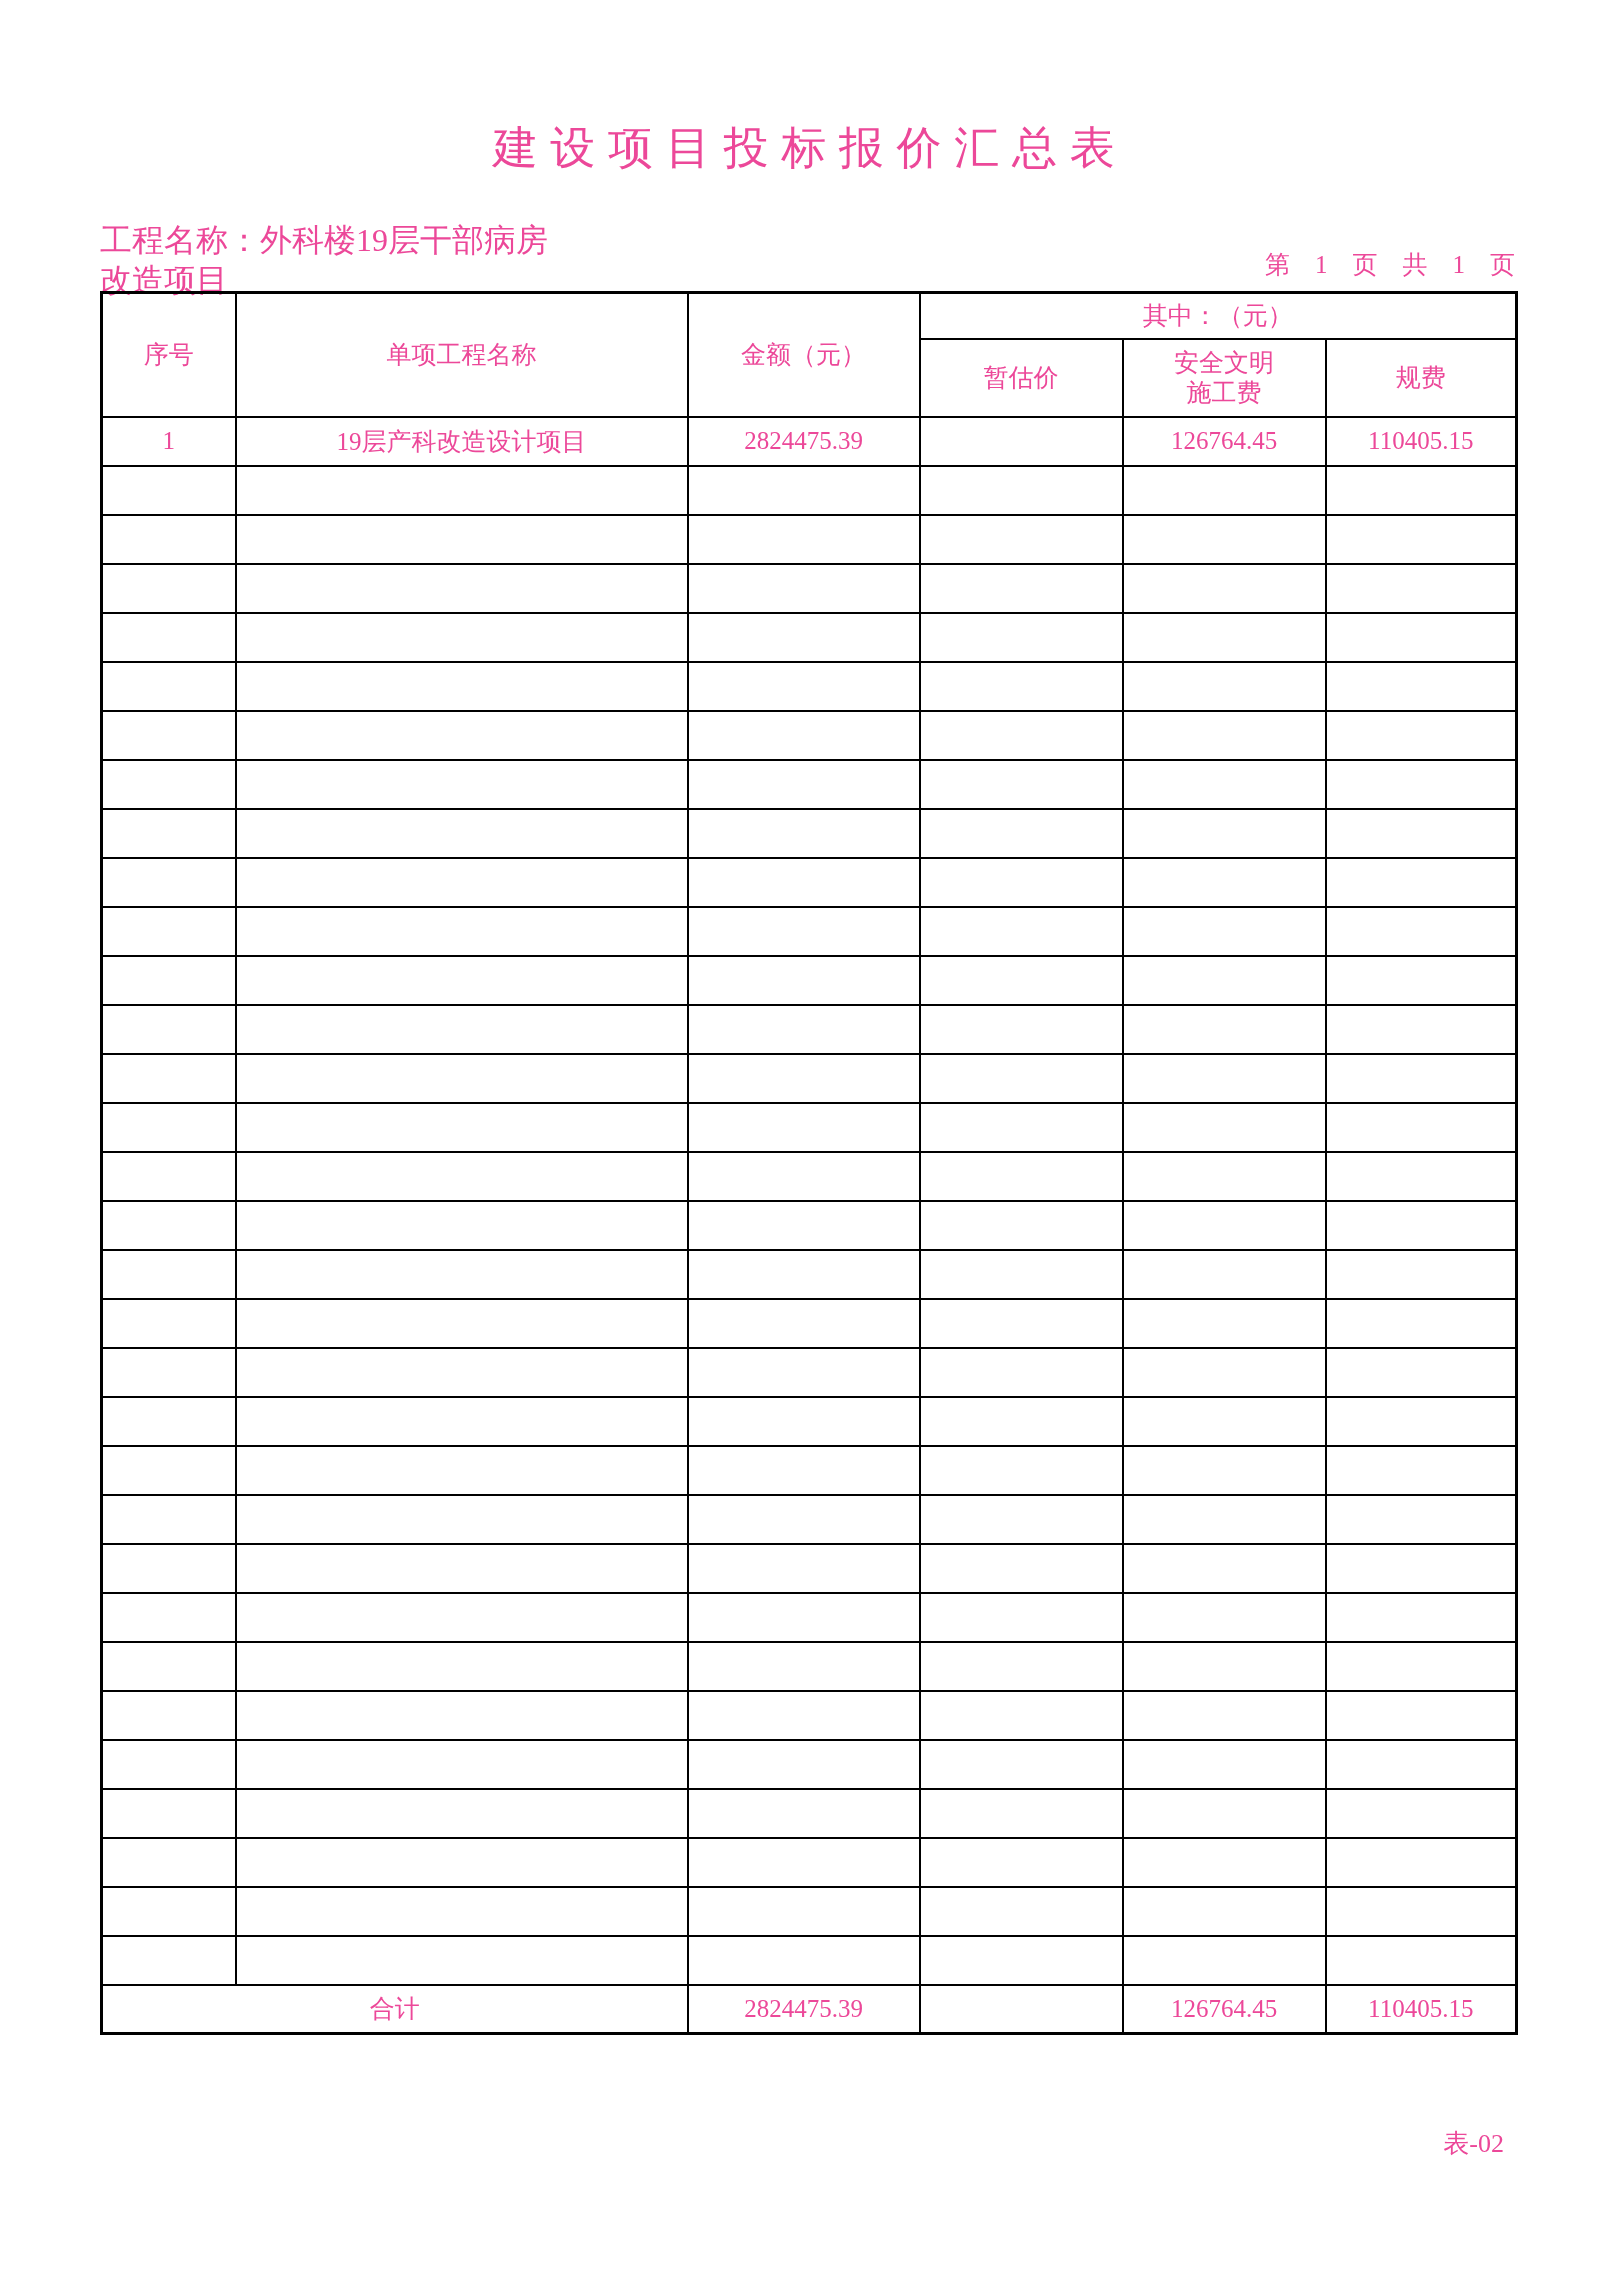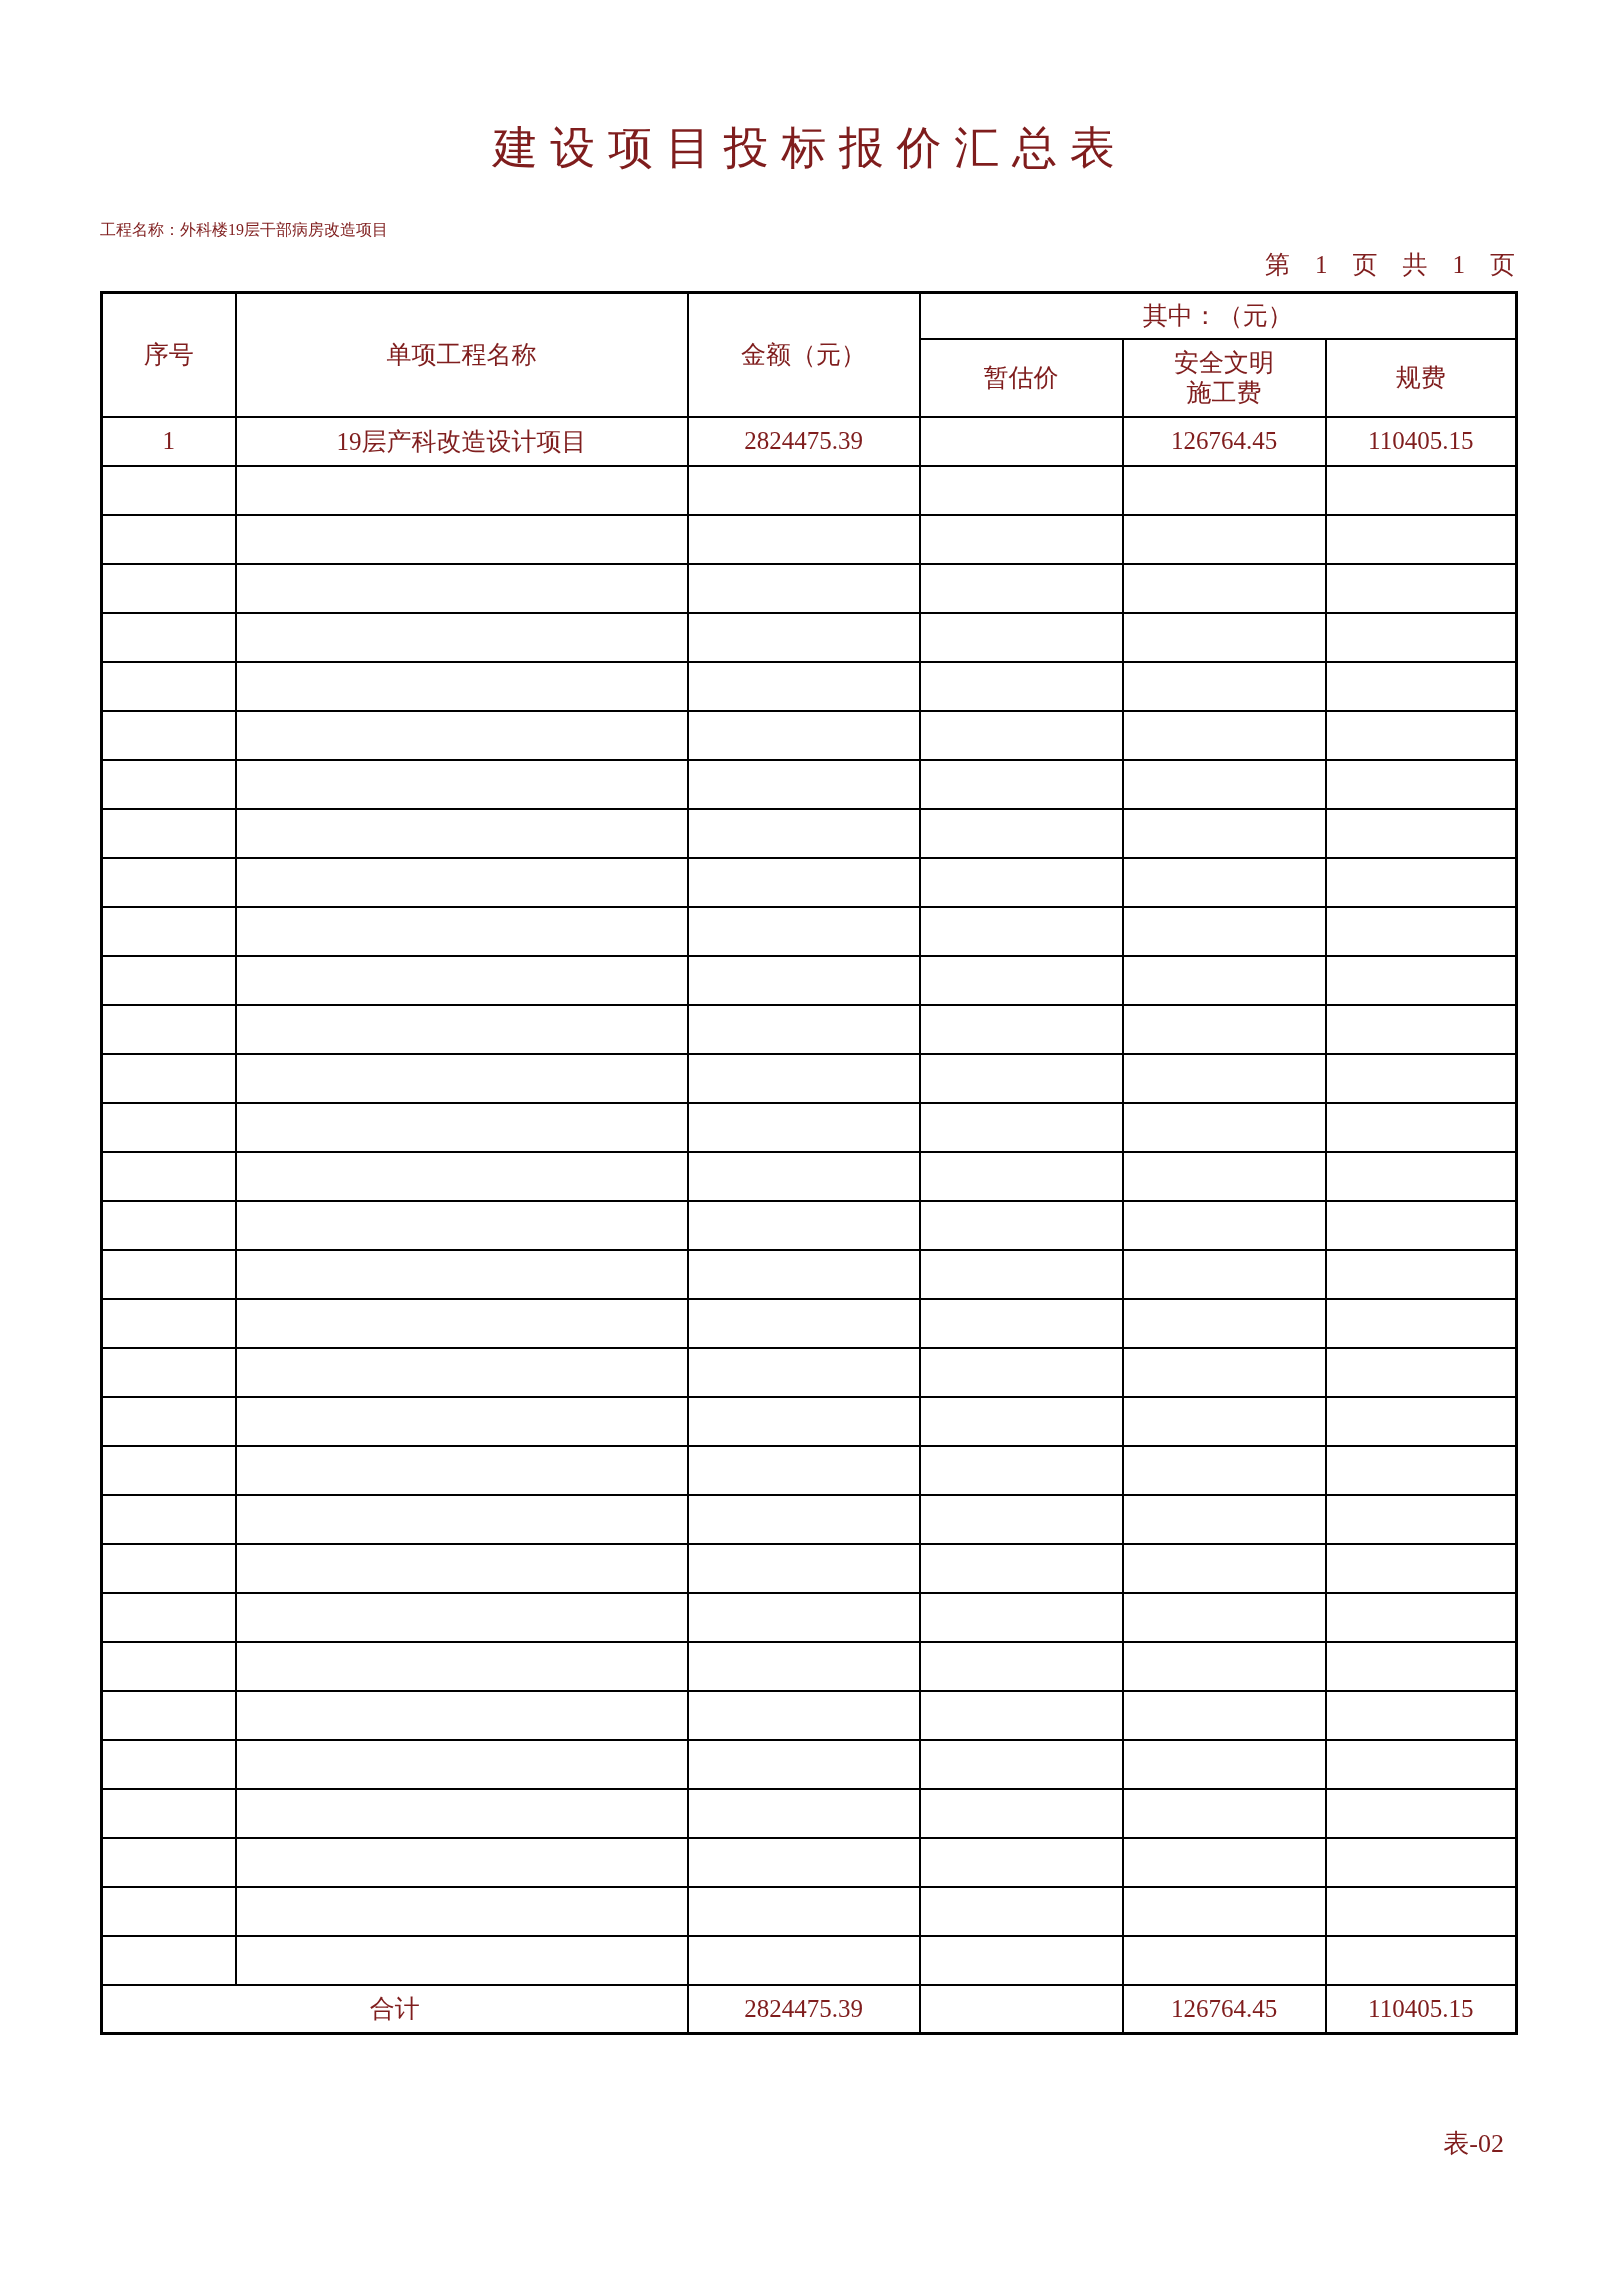--- a/index.html
+++ b/index.html
@@ -5,40 +5,40 @@
   html, body {
     margin: 0;
     padding: 0;
     background: #ffffff;
   }
   .page {
     position: relative;
     width: 1620px;
     height: 2286px;
     background: #ffffff;
-    color: #7f1d1d;
+    color: #ec4899;
     font-family: "Liberation Serif", "DejaVu Serif", serif;
   }
   .doc-title {
     position: absolute;
     top: 123px;
     left: 0;
     width: 100%;
     text-align: center;
     font-size: 45px;
     letter-spacing: 12.7px;
     line-height: 1.15;
     white-space: nowrap;
   }
   .project-name {
     position: absolute;
     left: 100px;
     top: 220px;
     width: 458px;
-    font-size: 16px;
+    font-size: 32px;
     line-height: 1.25;
     word-break: break-all;
   }
   .page-info {
     position: absolute;
     top: 248px;
     right: 105px;
     font-size: 25px;
     white-space: nowrap;
   }

